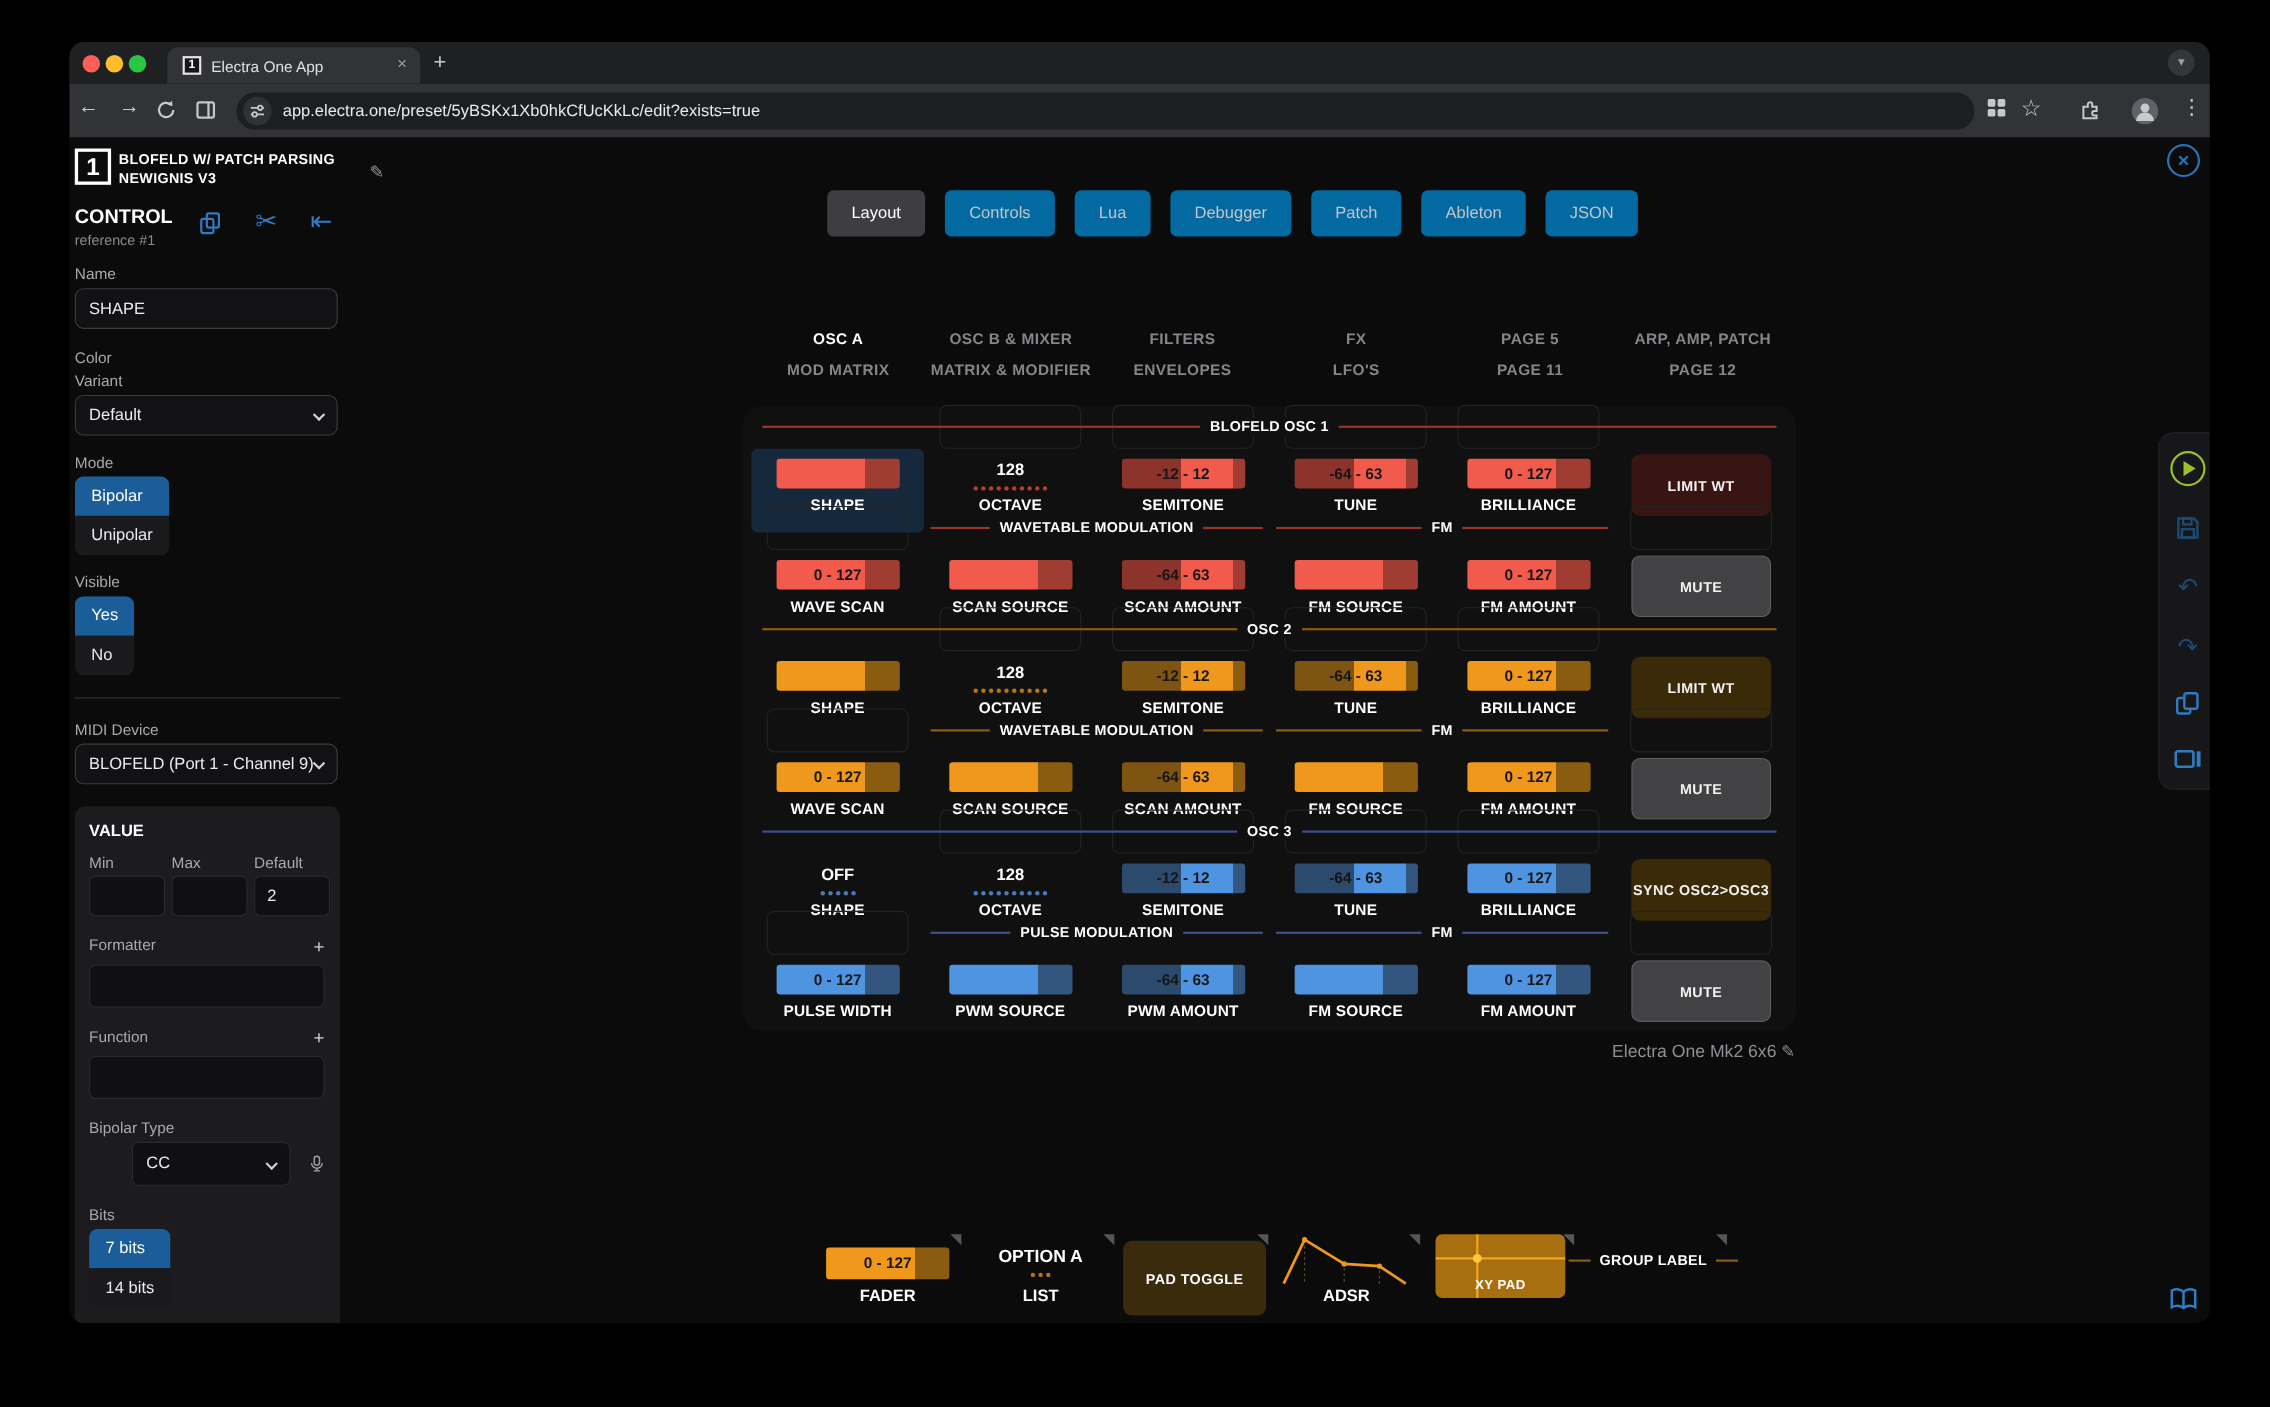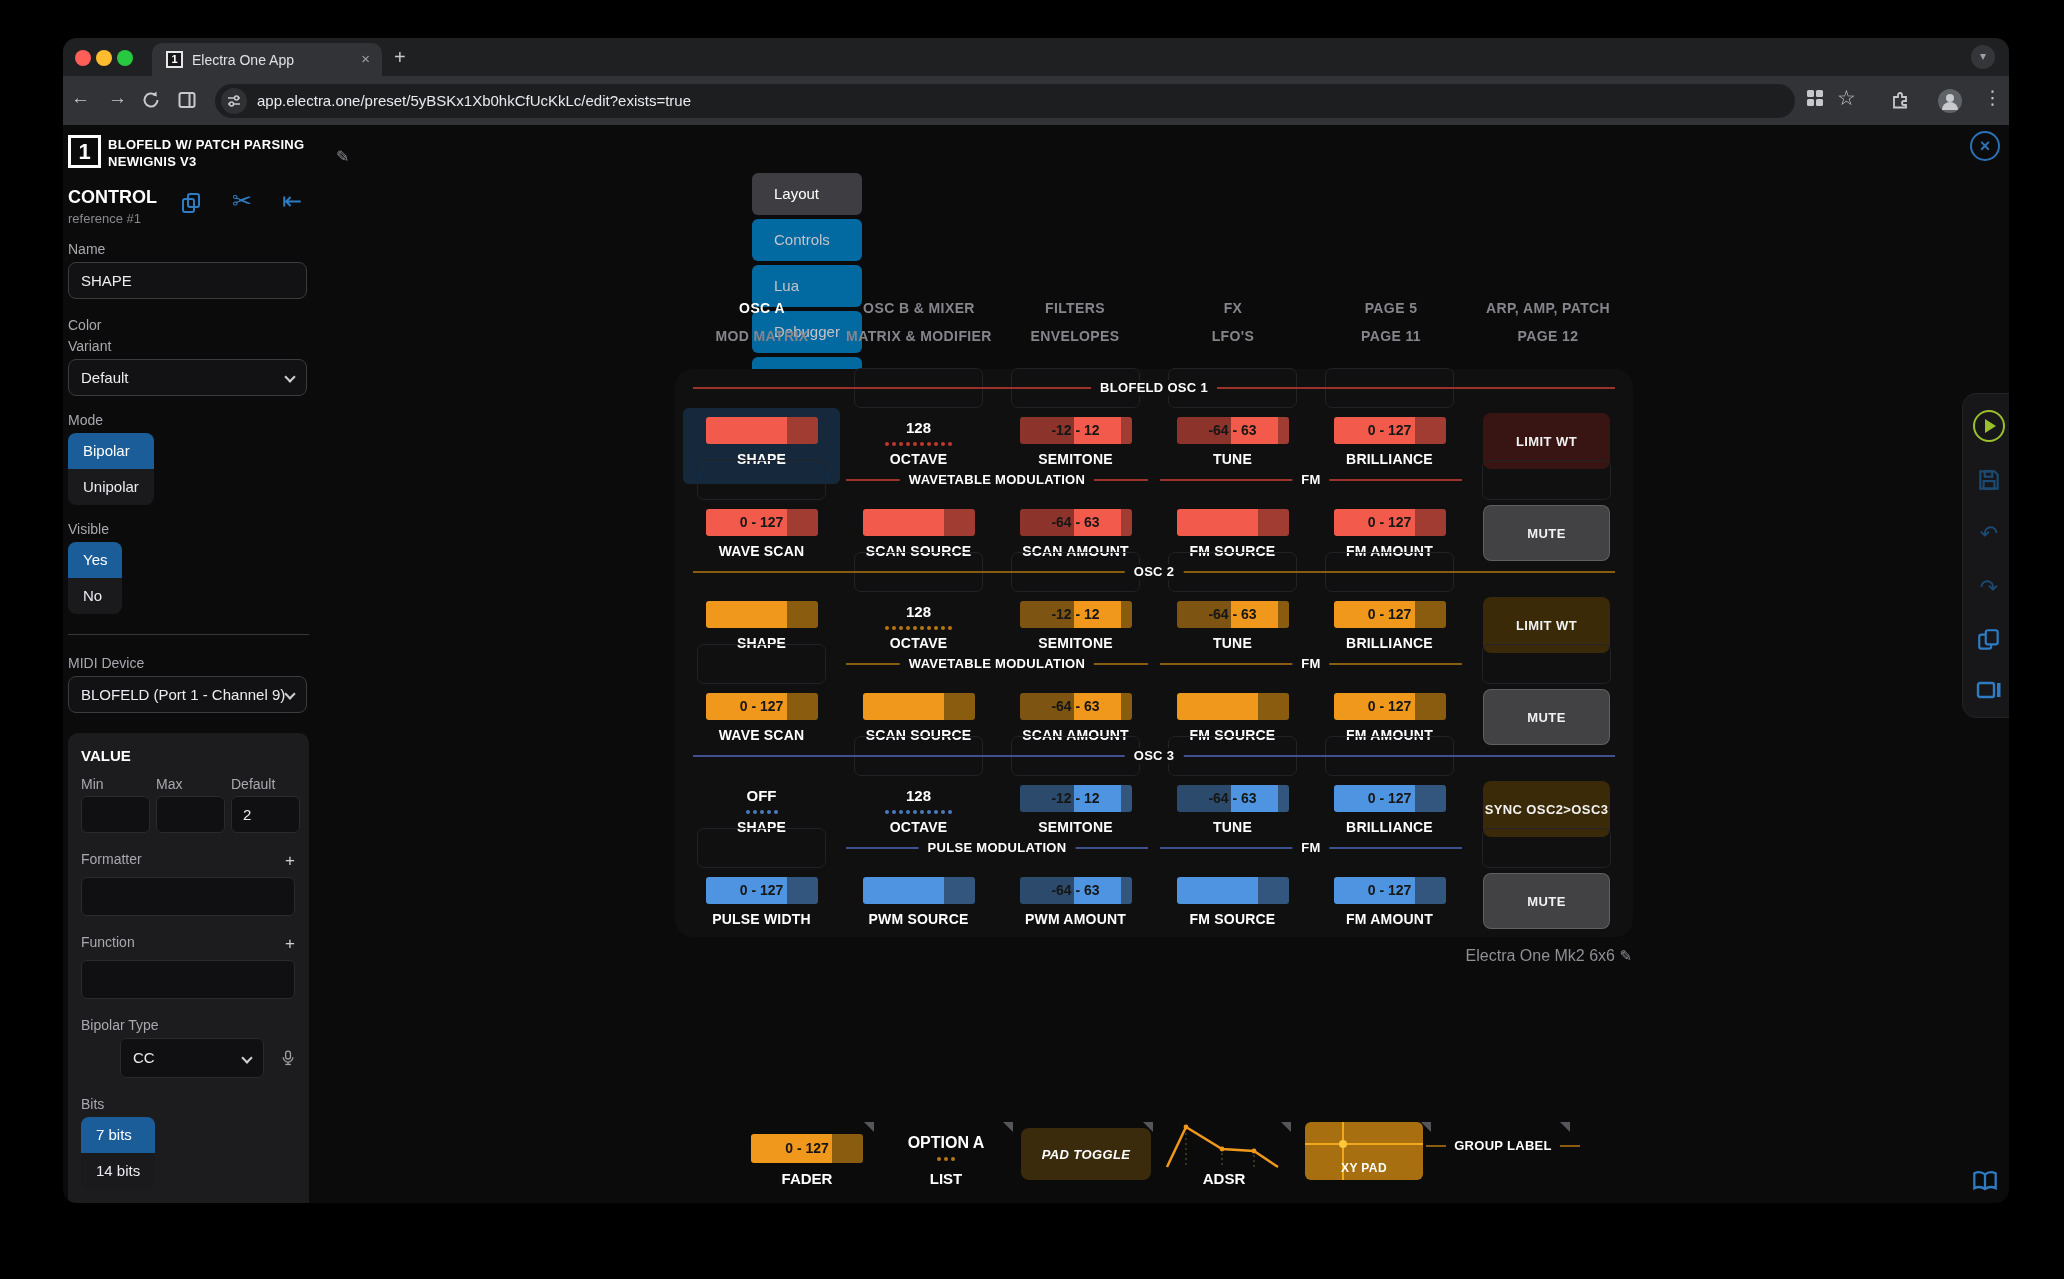--- a/index.html
+++ b/index.html
@@ -60,21 +60,21 @@
   .mmd .cell { width:69px; }
   .mmd .lab { margin-bottom:4px; }
   .sinp { width:69px; height:37px; background:#101012; border:1px solid #2a2a2d; border-radius:6px; color:#ececf0; font-size:15px; line-height:35px; padding:0 11px; }
   .vinp { width:214px; height:39px; background:#101012; border:1px solid #2a2a2d; border-radius:6px; }
   .labrow { display:flex; justify-content:space-between; width:214px; margin-bottom:5px; }
   .plus { color:#d0d0d4; font-size:17px; }
   .mtrow { display:flex; align-items:center; gap:16px; }
   .msel { width:187px; height:40px; background:#101012; border:1px solid #2a2a2d; border-radius:6px; color:#ececf0; font-size:15px; line-height:38px; padding:0 12px; position:relative; }
 
   
-  .topnav { position:absolute; left:689px; top:48px; display:flex; gap:4px;flex-direction:column; }
+  .topnav { position:absolute; left:689px; top:48px; display:flex; gap:18px; }
   .navbtn { height:42px; line-height:42px; padding:0 22px; border-radius:6px; background:#0369a1; color:#c4c4c8; font-size:15px; }
   .navbtn.on { background:#3e3e42; color:#fff; }
 
   
   .ptab { position:absolute; transform:translateX(-50%); font-weight:bold; font-size:14px; letter-spacing:.4px; color:#85858c; white-space:nowrap; }
   .ptab.on { color:#fff; }
 
   
   .dev { position:absolute; left:612px; top:244px; width:958px; height:568px; background:#101011; border-radius:18px; }
   .drow { position:absolute; left:0; width:958px; height:64px; }
@@ -581,21 +581,21 @@
             <div class="lval" style="width: 134px; margin-top: 8px; font-size: 16px;">OPTION A</div>
             <div class="ldots">
               <i style="background: rgb(181, 119, 15);"></i>
               <i style="background: rgb(181, 119, 15);"></i>
               <i style="background: rgb(181, 119, 15);"></i>
             </div>
             <div class="plabel">LIST</div>
           </div>
           <div class="pitem" style="left: 1023px; top: 999px; width: 134px; height: 64px;">
             <div class="ptri" style="left: 124px;"></div>
-            <div style="position: absolute; left: 2px; top: 4px; width: 130px; height: 52px; background: rgb(59, 43, 13); border-radius: 8px; color: rgb(255, 255, 255); font-weight: bold; font-size: 13px; display: flex; align-items: center; justify-content: center; letter-spacing: 0.4px; font-style: italic;">PAD TOGGLE</div>
+            <div style="position: absolute; left: 2px; top: 4px; width: 130px; height: 68px; background: rgb(59, 43, 13); border-radius: 8px; color: rgb(255, 255, 255); font-weight: bold; font-size: 13px; display: flex; align-items: center; justify-content: center; letter-spacing: 0.4px;">PAD TOGGLE</div>
           </div>
           <div class="pitem" style="left: 1161px; top: 999px; width: 134px; height: 64px;">
             <div class="ptri" style="left: 124px;"></div>
             <div style="position: absolute; left: 7px; top: -2px;"><svg width="120" height="48" viewBox="0 0 120 48">
       <line x1="22" y1="6" x2="22" y2="45" stroke="#6a5a30" stroke-width="1" stroke-dasharray="2,3"></line>
       <line x1="58" y1="26" x2="58" y2="45" stroke="#6a5a30" stroke-width="1" stroke-dasharray="2,3"></line>
       <line x1="90" y1="28" x2="90" y2="45" stroke="#6a5a30" stroke-width="1" stroke-dasharray="2,3"></line>
       <polyline points="3,45 22,5 58,27 90,29 114,45" fill="none" stroke="#f0981c" stroke-width="2.5"></polyline>
       <circle cx="22" cy="5" r="2.4" fill="#f0981c"></circle>
                 <circle cx="58" cy="27" r="2.4" fill="#f0981c"></circle>

